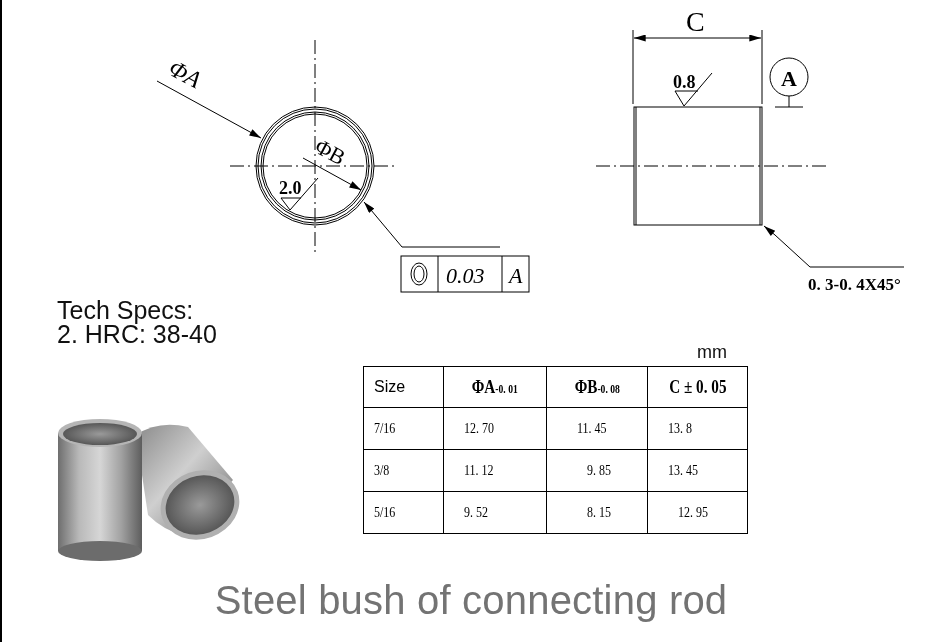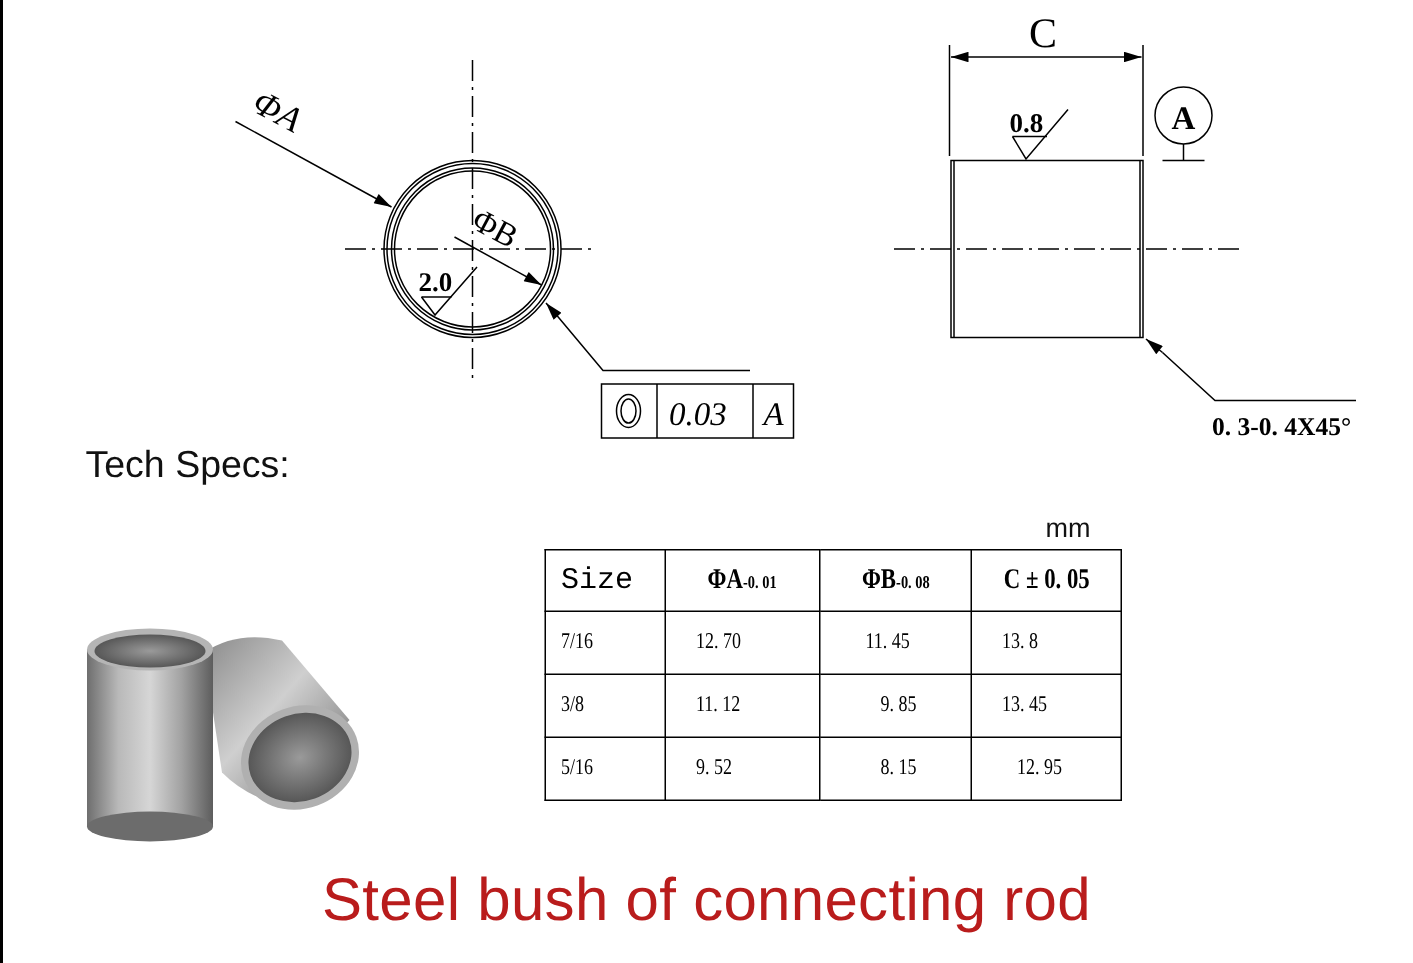--- a/index.html
+++ b/index.html
@@ -8,31 +8,31 @@
   svg.drawing { position: absolute; left: 0; top: 0; }
   .cad { font-family: "Liberation Serif", serif; }
   .specs { position: absolute; left: 57px; top: 298px; font-size: 25px; line-height: 24px; color: #111; }
   .specs div { white-space: nowrap; }
   .unit { position: absolute; left: 697px; top: 342px; font-size: 18px; color: #111; }
   table.dims { position: absolute; left: 363px; top: 366px; border-collapse: collapse; }
   table.dims td, table.dims th { border: 1.5px solid #000; padding: 0; font-weight: normal; }
   table.dims th { height: 40px; }
   table.dims td { height: 41px; }
   .c0 { width: 69px; } .c1 { width: 102px; } .c2 { width: 100px; margin-left: 43px; } .c3 { width: 99px; }
-  .hdr-size { font-family: Liberation Mono, monospace; font-size: 20px; text-align: left; padding-left: 10px !important; }
+  .hdr-size { font-family: Liberation Sans, sans-serif; font-size: 16px; text-align: left; padding-left: 10px !important; }
   .hdr-cad { font-family: "Liberation Serif", serif; font-size: 19px; font-weight: bold; text-align: center; transform: scaleX(0.8); }
   .hdr-cad sub { font-size: 12px; vertical-align: baseline; }
   .cell { font-family: "Liberation Serif", serif; font-size: 15px; transform-origin: left; }
   .cell span { display: inline-block; transform: scaleX(0.8); transform-origin: left; }
   td.size-cell { padding-left: 10px !important; }
   td.a-cell { padding-left: 20px !important; }
   td.b-cell { padding-left: 30px !important; margin-left: 28px; }
   td.c-cell { padding-left: 20px !important; }
   .photo { position: absolute; left: 48px; top: 405px; width: 210px; height: 170px; }
-  .title { position: absolute; left: 0; width: 942px; top: 578px; text-align: center; font-size: 40px; color: #b91c1c; letter-spacing: 0.2px; }
+  .title { position: absolute; left: 0; width: 942px; top: 578px; text-align: center; font-size: 40px; color: #737373; letter-spacing: 0.2px; }
 </style>
 </head>
 <body>
 
 <div class="left-border"></div>
 
 <svg class="drawing" width="942" height="642" viewBox="0 0 942 642">
   <defs>
     <marker id="arrow" viewBox="0 0 10 6" refX="10" refY="3" markerWidth="14" markerHeight="7" orient="auto-start-reverse" markerUnits="userSpaceOnUse">
       <path d="M0,0 L10,3 L0,6 Z" fill="#000"></path>
@@ -101,20 +101,21 @@
     <line x1="596" y1="166" x2="828" y2="166" stroke="#000" stroke-width="1" stroke-dasharray="14,4,2,4"></line>
 
     <polyline points="904,267 810,267 775,235" fill="none" stroke="#000" stroke-width="1"></polyline>
     <line x1="775" y1="235" x2="764" y2="226" stroke="#000" stroke-width="1" marker-end="url(#arrow)"></line>
     <text class="cad" x="808" y="290" font-size="17" font-weight="bold">0. 3-0. 4X45°</text>
   </g>
 </svg>
 
 <div class="specs">
   <div>Tech Specs:</div>
+  <div>2. HRC: 38-40</div>
 </div>
 
 <div class="unit">mm</div>
 
 <table class="dims">
   <tbody>
       <tr>
     <th class="c0 hdr-size">Size</th>
     <th class="c1">
       <span class="hdr-cad" style="display:inline-block"><span>ΦA</span><sub>-0. 01</sub></span>

